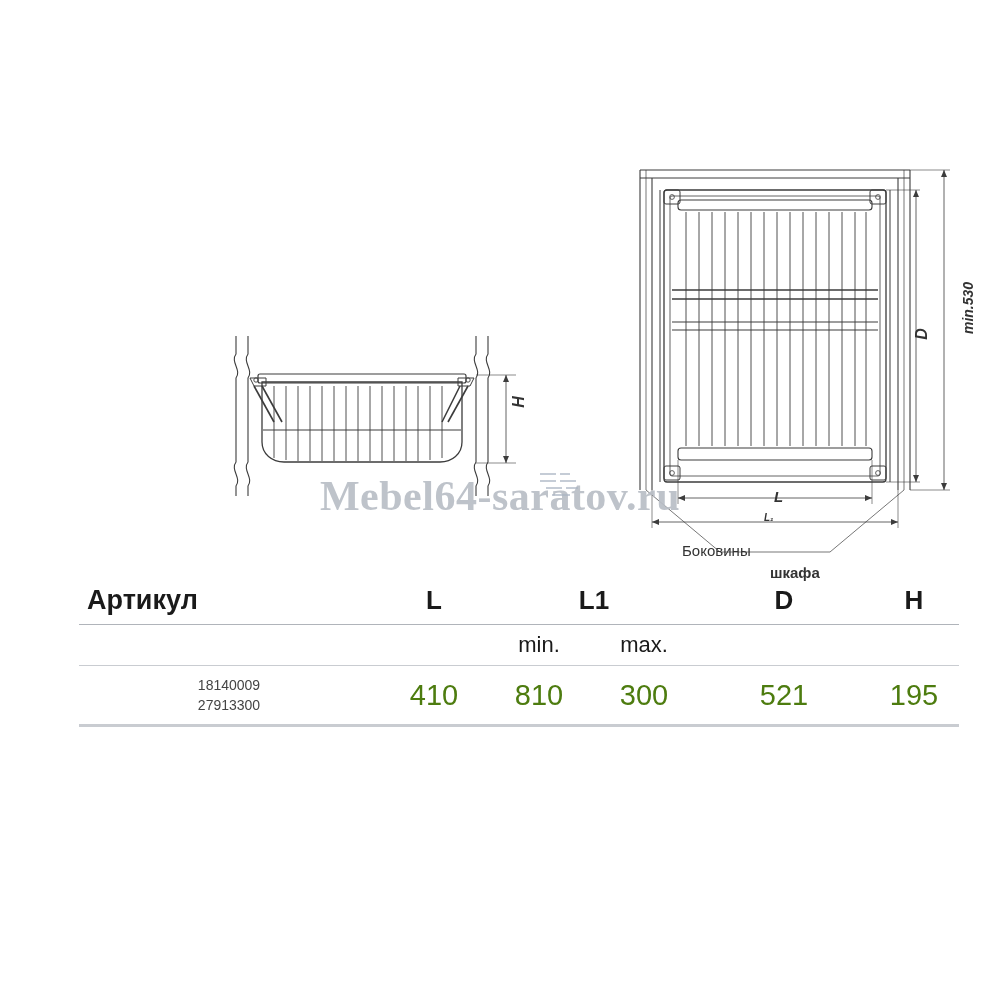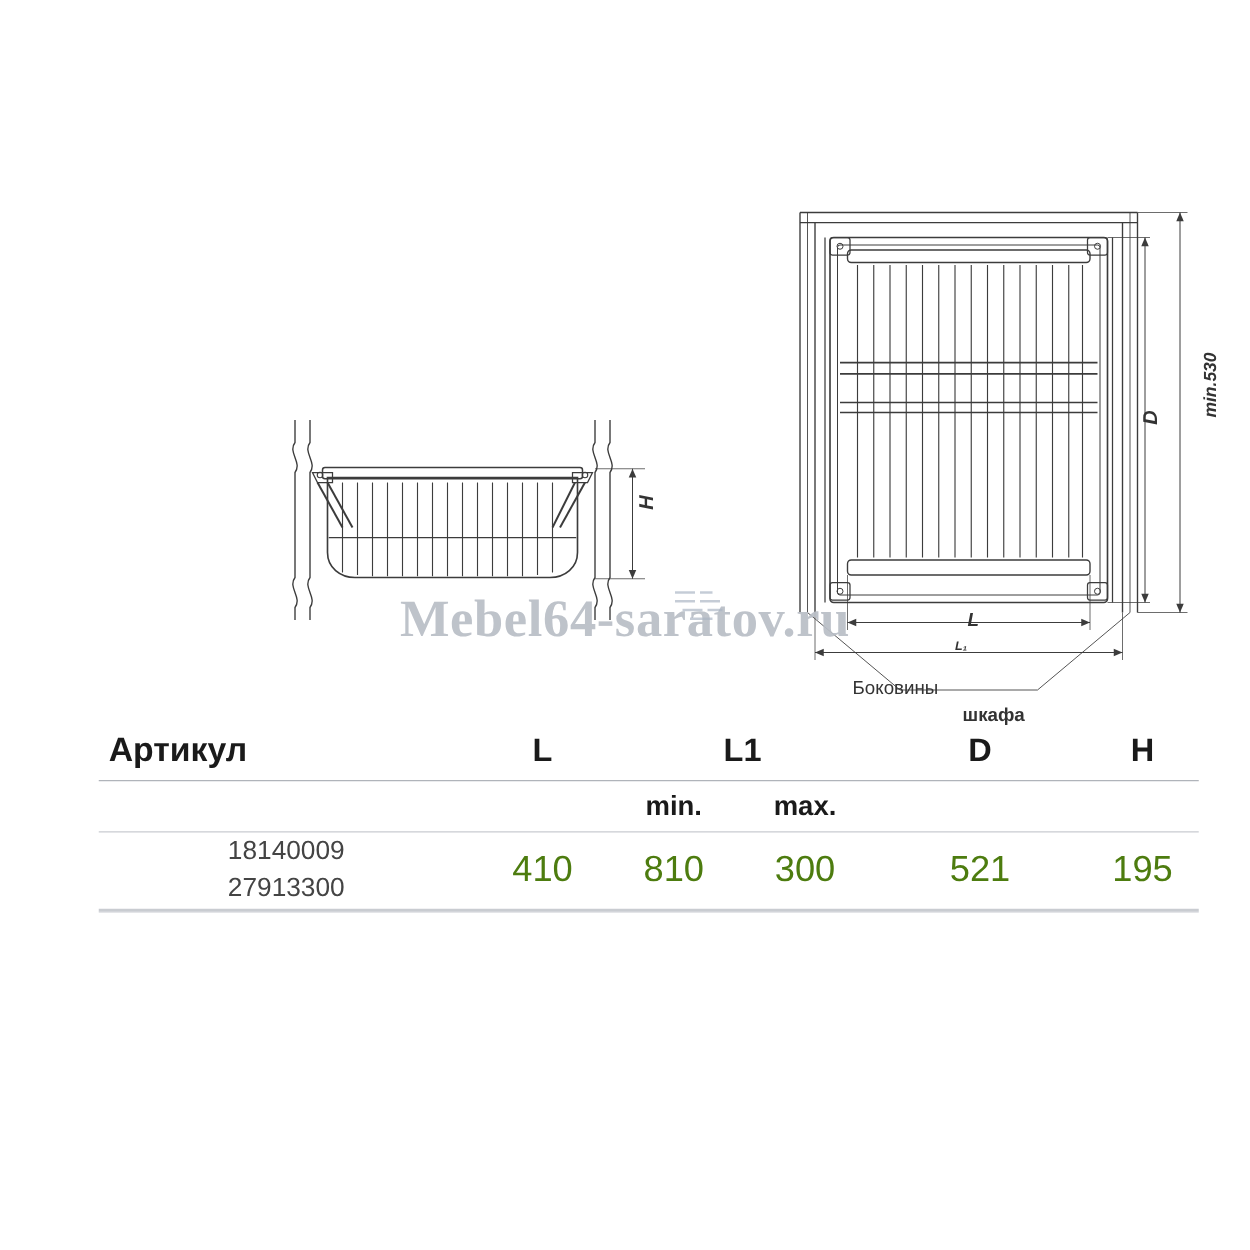--- a/index.html
+++ b/index.html
@@ -104,38 +104,38 @@
     color: #1a1a1a;
     height: 48px;
   }
   .hdr-row th.art {
     font-size: 27px;
     text-align: left;
     padding-left: 8px;
   }
   .sub-row td {
     font-size: 22px;
-    font-weight: bold;
+    font-weight: normal;
     color: #1a1a1a;
     height: 40px;
   }
   .rule {
     height: 1px;
     background: #c9ccd1;
   }
   .rule-strong { height: 1px; background: #b0b4ba; }
 
   tr.data-row td {
     height: 58px;
     font-size: 29px;
     color: #4d7c0f;
     font-weight: 400;
   }
   tr.data-row td.codes {
-    font-size: 21px;
+    font-size: 14px;
     line-height: 1.45;
     color: #444;
     text-align: center;
     padding-left: 0;
   }
 
   col.c-art { width: 300px; }
   col.c-l   { width: 110px; }
   col.c-l1min { width: 100px; }
   col.c-l1max { width: 110px; }

